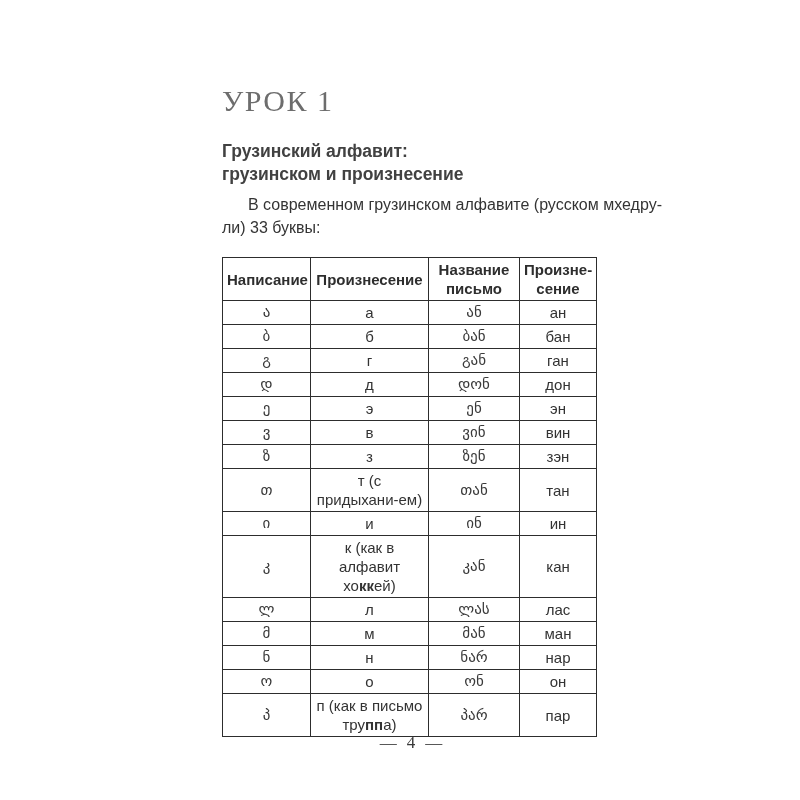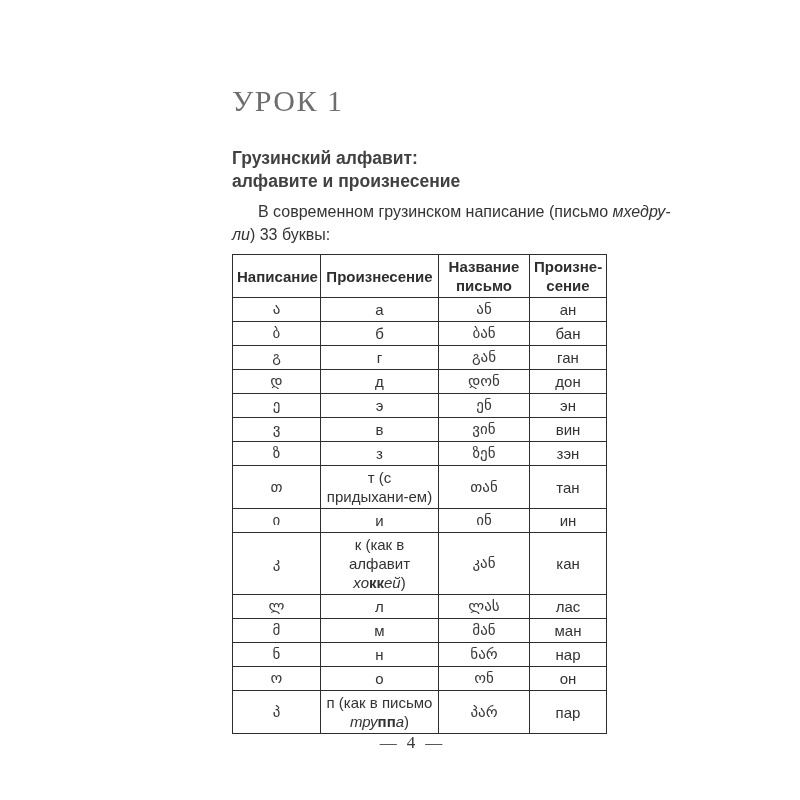--- a/index.html
+++ b/index.html
@@ -9,50 +9,50 @@
     font-family: "Liberation Sans", sans-serif;
     overflow: hidden;
   }
   .page {
     position: relative;
     width: 800px; height: 800px;
     background: #ffffff;
   }
   .content {
     position: absolute;
-    left: 232px; top: 86px;
+    left: 222px; top: 86px;
     width: 378px;
   }
   .lesson-title {
     font-family: "Liberation Serif", serif;
     font-size: 30px;
     font-weight: 400;
     color: #6d6d6d;
     letter-spacing: 1.5px;
     line-height: 30px;
   }
   .section-title {
-    margin-top: 31px;
+    margin-top: 24px;
     font-size: 17.5px;
     font-weight: 700;
     color: #414141;
     line-height: 23px;
   }
   .intro {
     margin-top: 7px;
     font-size: 16px;
     color: #343434;
     line-height: 23px;
   }
   .intro .line1 { text-indent: 26px; white-space: nowrap; }
   .intro .line2 { white-space: nowrap; }
-  .i  { font-style: italic; }
+  .i  { }
   .bi { font-weight: 700; }
   table.alphabet {
-    margin-top: 8px;
+    margin-top: 18px;
     border-collapse: collapse;
     width: 374px;
     table-layout: fixed;
   }
   .alphabet th, .alphabet td {
     border: 1px solid #2d2d2d;
     text-align: center;
     vertical-align: middle;
     font-size: 15px;
     color: #333333;
@@ -85,25 +85,25 @@
 </head>
 <body>
 
 <div class="page">
   <div class="content">
 
     <h1 class="lesson-title">УРОК 1</h1>
 
     <h2 class="section-title">
       <div>Грузинский алфавит:</div>
-      <div>алфавите и произнесение</div>
+      <div>грузинском и произнесение</div>
     </h2>
 
     <div class="intro">
-      <div class="line1"><span>В современном грузинском написание (письмо </span><span class="i">мхедру-</span></div>
+      <div class="line1"><span>В современном грузинском алфавите (русском </span><span class="i">мхедру-</span></div>
       <div class="line2"><span class="i">ли</span><span>) 33 буквы:</span></div>
     </div>
 
     <table class="alphabet">
       <colgroup>
         <col style="width:88px">
         <col style="width:118px">
         <col style="width:91px">
         <col style="width:77px">
       </colgroup>

